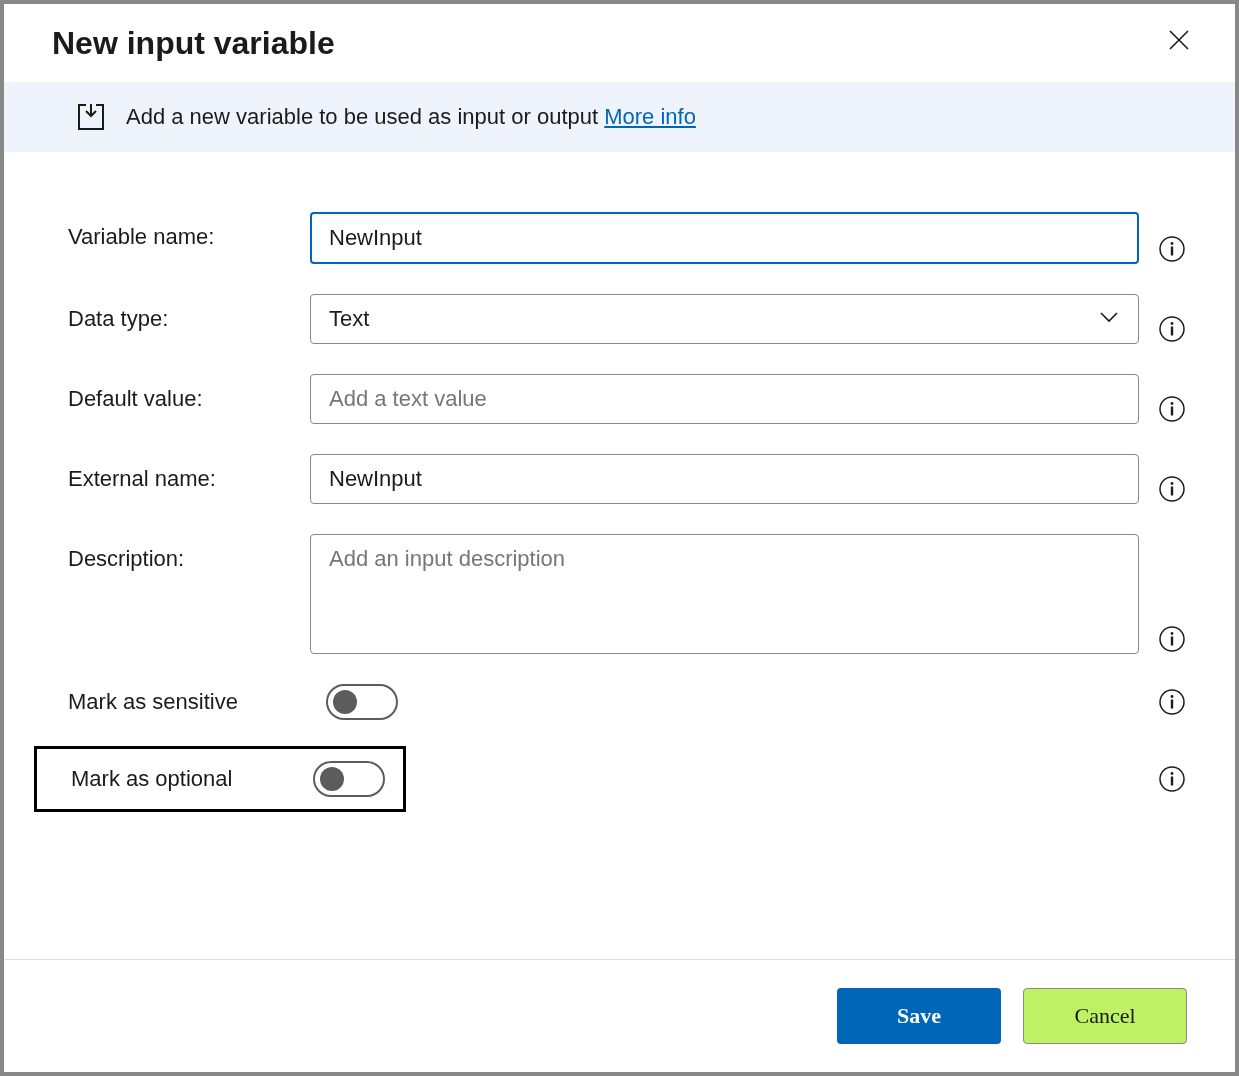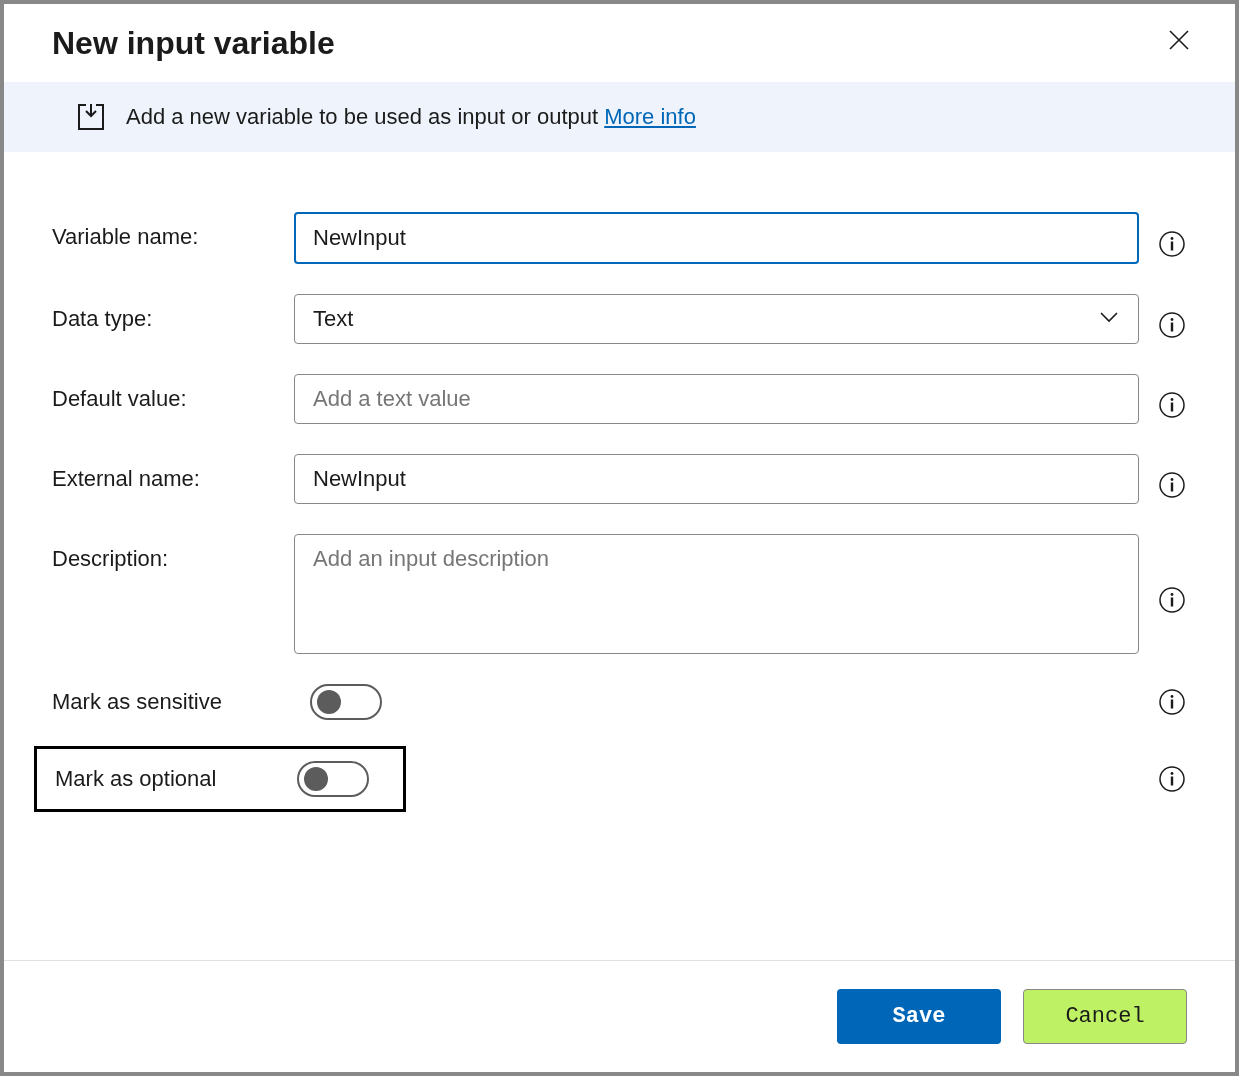--- a/index.html
+++ b/index.html
@@ -67,26 +67,27 @@
       align-items: center;
       margin-bottom: 26px;
       gap: 16px;
     }
     .row-label {
       width: 242px;
       flex-shrink: 0;
       font-size: 22px;
       color: #1b1b1b;
       padding-top: 12px;
+      margin-left: 16px;
     }
     .toggle-row .row-label { padding-top: 0; }
     .row-field {
       flex: 1;
       display: flex;
-      align-items: center;
+      align-items: flex-end;
       gap: 18px;
     }
     .text-input, .select-input, .textarea-input {
       width: 100%;
       font-size: 22px;
       font-family: inherit;
       padding: 11px 18px;
       border: 1px solid #8a8886;
       border-radius: 4px;
       background: #fff;
@@ -166,21 +167,21 @@
     }
     .dialog-footer {
       border-top: 1px solid #e1e1e1;
       padding: 28px 48px;
       display: flex;
       justify-content: flex-end;
       gap: 22px;
     }
     .btn {
       font-size: 22px;
-      font-family: Liberation Mono, monospace;
+      font-family: Liberation Serif, serif;
       padding: 14px 0;
       width: 164px;
       border-radius: 4px;
       cursor: pointer;
       text-align: center;
     }
     .btn-primary {
       background: #0067b8;
       color: #fff;
       border: none;

